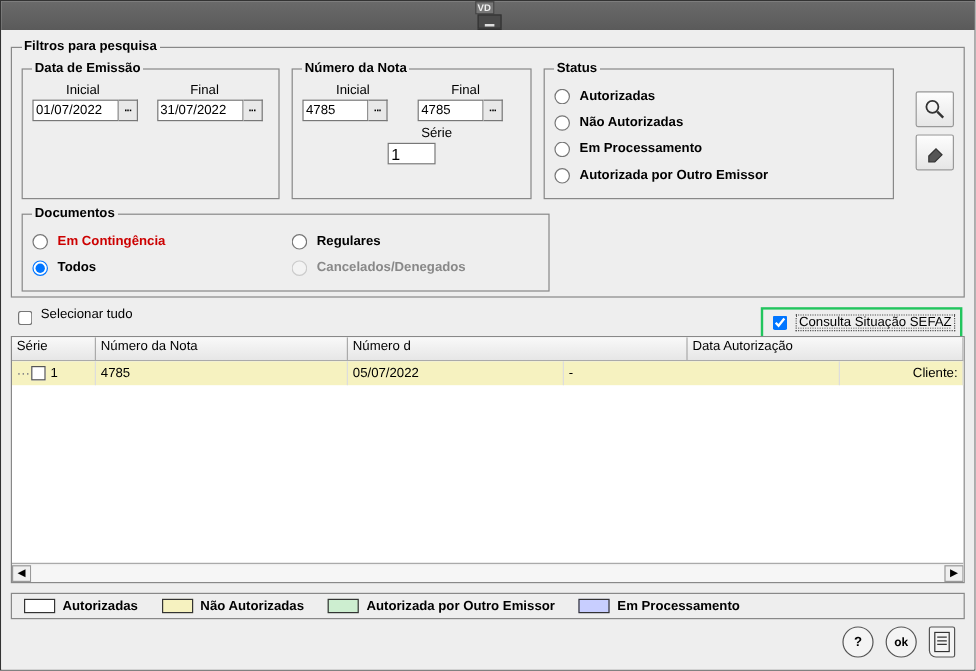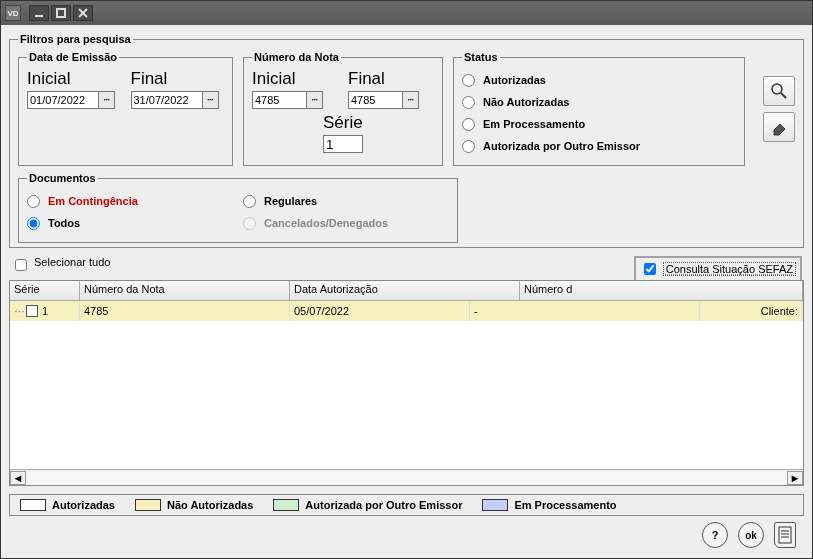--- a/index.html
+++ b/index.html
@@ -1,40 +1,40 @@
 <!DOCTYPE html>
 <html><head>
 <meta charset="utf-8">
 <style>
   * { box-sizing: border-box; }
   html, body { margin:0; padding:0; font-family: Tahoma, Arial, sans-serif; font-size:11px; color:#000; background:#fff; }
   .window { width:813px; height:559px; border:1px solid #333; position:relative; background:#f4f4f4; }
-  .titlebar { height:24px; background:linear-gradient(#6a6a6a,#5a5a5a); color:#fff; display:flex; align-items:center; padding:0 4px; font-size:12px; }
+  .titlebar { height:24px; background:linear-gradient(#6a6a6a,#5a5a5a); color:#fff; display:flex; align-items:center; padding:0 4px; font-size:12px;flex-direction:column; }
   .titlebar .app-icon { width:16px; height:16px; background:#777; border:1px solid #444; display:flex; align-items:center; justify-content:center; font-size:8px; font-weight:bold; color:#eee; margin-right:6px; }
   .titlebar .title { flex:1; }
   .titlebar .win-btn { width:20px; height:16px; margin-left:2px; background:#4a4a4a; border:1px solid #333; display:flex; align-items:center; justify-content:center; cursor:pointer; }
   .titlebar .win-btn svg { stroke:#ddd; stroke-width:2; fill:none; }
   .content { position:absolute; top:24px; left:0; right:0; bottom:0; background:#eeeeee; padding:8px; display:flex; flex-direction:column; }
   fieldset { border:1px solid #888; margin:0; padding:6px 8px 8px 8px; }
   legend { font-weight:bold; padding:0 2px; font-size:11px; }
   .row { display:flex; gap:10px; }
-  .sub-lbl { font-size:17px; margin-bottom:2px; display:block; }
+  .sub-lbl { font-size:11px; margin-bottom:2px; display:block;margin-left:28px; }
   .date-input, .num-input { display:flex;align-items:center; }
   .date-input input, .num-input input { height:18px; border:1px solid #777; background:#fff; font-size:11px; padding:0 2px; }
   .date-input .dpick, .num-input .dpick { width:16px; height:18px; border:1px solid #777; border-left:none; background:#e8e8e8; display:flex; align-items:center; justify-content:center; font-size:9px; cursor:pointer; font-weight:bold; letter-spacing:-1px; }
   .radio-line { display:flex; align-items:center; height:22px; gap:4px; }
   .radio-line label { cursor:pointer; }
   .radio-line.bold label { font-weight:bold; }
   .radio-line input { margin:0 4px 0 0; }
   .radio-line.red label { color:#c00; font-weight:bold; }
   .radio-line.grey label { color:#888; font-weight:bold; }
   .side-btns { display:flex; flex-direction:column; gap:6px; margin-left:8px; }
   .tool-btn { width:32px; height:30px; border:1px solid #999; background:linear-gradient(#fdfdfd,#e6e6e6); display:flex; align-items:center; justify-content:center; cursor:pointer; border-radius:2px; }
   .grid-bar { margin-top:8px; display:flex; align-items:flex-start; height:22px; padding:0 2px; }
-  .grid-bar .right { margin-left:auto; border:2px solid #a3a3a3; padding:2px 4px 2px 4px; display:flex; align-items:center; gap:4px; }
+  .grid-bar .right { margin-left:auto; border:2px solid #22c55e; padding:2px 4px 2px 4px; display:flex; align-items:center; gap:4px; }
   .grid-bar .right label { text-decoration:underline dotted #888; border:1px dotted #555; padding:0 2px; }
   .chk { width:12px; height:12px; }
   .grid-container { flex:1; border:1px solid #888; margin-top:2px; background:#fff; display:flex; flex-direction:column; overflow:hidden; }
   .grid-head, .grid-row { display:flex; }
   .grid-head { height:20px; background:linear-gradient(#f9f9f9,#e6e6e6); border-bottom:1px solid #aaa; }
   .gh-cell { border-right:1px solid #aaa; padding:2px 4px; overflow:hidden; white-space:nowrap; }
   .grid-body { flex:1; overflow:hidden; }
   .grid-row { height:20px; background:#f6f2c0; }
   .gr-cell { border-right:1px solid #ddd; padding:2px 4px; overflow:hidden; white-space:nowrap; display:flex; align-items:center; }
   .scroll-h { height:16px; background:#eee; border-top:1px solid #aaa; display:flex; align-items:center; }
@@ -194,22 +194,22 @@
       <div class="right">
         <input type="checkbox" class="chk" checked="" style="">
         <label>Consulta Situação SEFAZ</label>
       </div>
     </div>
 
     <div class="grid-container">
       <div class="grid-head">
         <div class="gh-cell" style="width:70px;">Série</div>
         <div class="gh-cell" style="width:210px;">Número da Nota</div>
+        <div class="gh-cell" style="flex:1;">Número d</div>
         <div class="gh-cell" style="width:230px;">Data Autorização</div>
-        <div class="gh-cell" style="flex:1;">Número d</div>
       </div>
       <div class="grid-body">
         <div class="grid-row">
           <div class="gr-cell" style="width:70px;">
             <span class="tree-glyph"></span>
             <span class="row-chk"></span>
             <span>1</span>
           </div>
           <div class="gr-cell" style="width:210px;">4785</div>
           <div class="gr-cell" style="width:180px;">05/07/2022</div>

